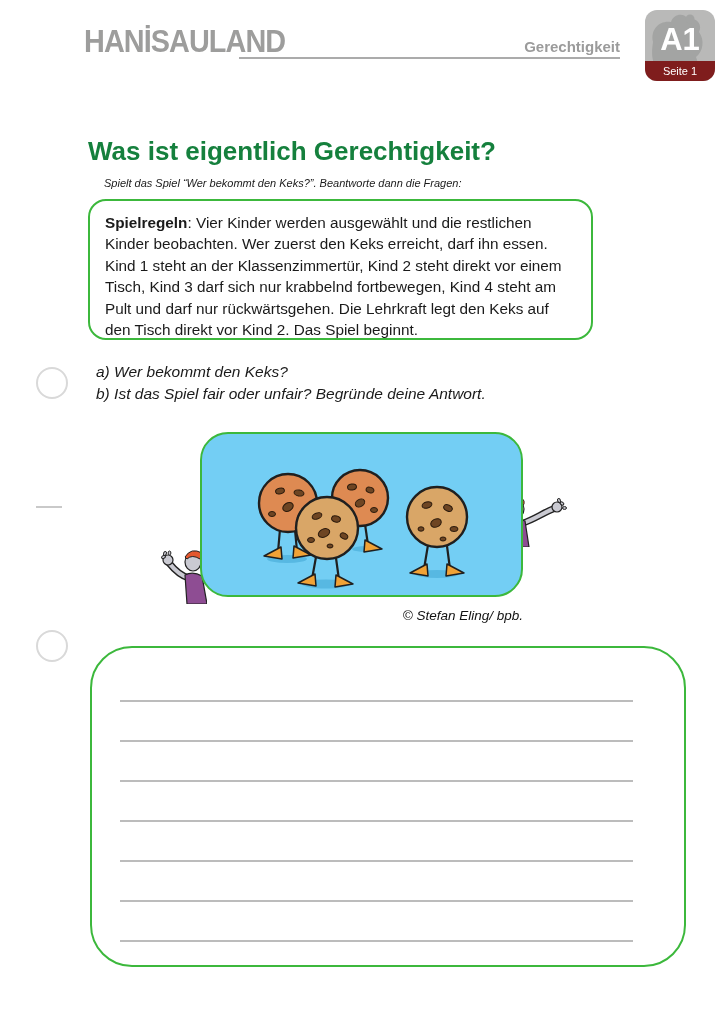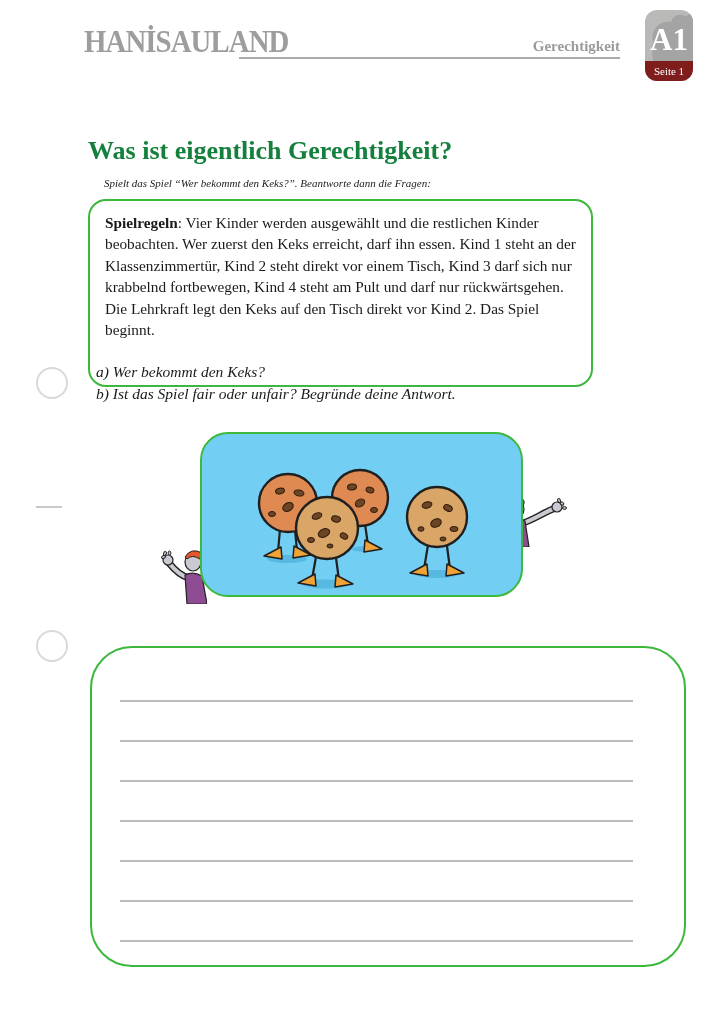--- a/index.html
+++ b/index.html
@@ -1,46 +1,46 @@
 <!DOCTYPE html>
 <html><head>
 <meta charset="utf-8">
 <style>
   html,body{margin:0;padding:0;background:#fff;}
   #page{
     position:relative;width:724px;height:1024px;background:#fff;overflow:hidden;
-    font-family:Liberation Serif, serif;color:#1a1a1a;
+    font-family:Liberation Sans, sans-serif;color:#1a1a1a;
   }
   
   .logo{
     position:absolute;left:84px;top:24px;font-size:31px;font-weight:bold;
     color:#9d9d9c;letter-spacing:-1px;transform:scaleX(.93);transform-origin:left top;
     white-space:nowrap;
   }
   .header-rule{position:absolute;left:239px;top:57px;width:381px;border-top:2px solid #ababab;}
   .topic{position:absolute;left:420px;top:38px;width:200px;text-align:right;
     font-size:15px;font-weight:bold;color:#9b9b9b;}
-  .badge{position:absolute;left:645px;top:10px;width:48px;height:71px;background:#b9b9b8;
+  .badge{position:absolute;left:645px;top:10px;width:70px;height:71px;background:#b9b9b8;
     border-radius:12px;overflow:hidden;}
   .badge svg{position:absolute;left:0;top:0;}
   .badge-code{position:absolute;left:0;right:0;top:12px;text-align:center;
     font-size:31px;font-weight:bold;color:#fff;}
   .badge-strip{position:absolute;left:0;right:0;bottom:0;height:20px;background:#7f1d1d;
     text-align:center;font-size:11px;line-height:20px;color:#fff;}
   
   .punch{position:absolute;left:36px;width:28px;height:28px;border:2px solid #d9d9d9;border-radius:50%;}
   .punch.p1{top:367px;} .punch.p2{top:630px;}
   .fold-mark{position:absolute;left:36px;top:506px;width:26px;border-top:2px solid #c9c9c9;}
   
   .title{position:absolute;left:88px;top:88px;font-size:26px;font-weight:bold;color:#15803d;margin-top:48px;}
   .subtitle{position:absolute;left:88px;top:126px;font-size:19px;color:#f07d26;}
   .subtitle b{font-weight:bold;}
   .instruction{position:absolute;left:88px;top:177px;font-size:11px;font-style:italic;margin-left:16px;}
   
-  .rules-box{position:absolute;left:88px;top:199px;width:505px;height:188px;box-sizing:border-box;
+  .rules-box{position:absolute;left:88px;top:199px;width:505px;height:141px;box-sizing:border-box;
     border:2px solid #3cb83c;border-radius:18px;padding:11px 15px 0 15px;overflow:hidden;}
   .rules-box p{margin:0;font-size:15.3px;line-height:21.4px;}
   .rules-box b{font-weight:bold;}
   
   .questions{position:absolute;left:96px;top:361px;font-size:15.5px;font-style:italic;line-height:21.5px;}
   
   .kid{position:absolute;z-index:1;}
   .kid-left{left:161px;top:546px;}
   .kid-right{left:503px;top:495px;}
   .pic-box{position:absolute;left:200px;top:432px;z-index:2;}
@@ -160,20 +160,21 @@
       <circle cx="237" cy="85" r="30" fill="#d9a667" stroke="#1f1f1f" stroke-width="2.4"></circle>
       <ellipse cx="227" cy="73" rx="5" ry="3" fill="#6e4523" stroke="#2b1a0c" transform="rotate(-15 227 73)"></ellipse>
       <ellipse cx="248" cy="76" rx="4.5" ry="3" fill="#6e4523" stroke="#2b1a0c" transform="rotate(25 248 76)"></ellipse>
       <ellipse cx="236" cy="91" rx="5.5" ry="4" fill="#6e4523" stroke="#2b1a0c" transform="rotate(-25 236 91)"></ellipse>
       <ellipse cx="254" cy="97" rx="4" ry="2.5" fill="#6e4523" stroke="#2b1a0c"></ellipse>
       <ellipse cx="221" cy="97" rx="3" ry="2.2" fill="#6e4523" stroke="#2b1a0c"></ellipse>
       <ellipse cx="243" cy="107" rx="3" ry="2" fill="#6e4523" stroke="#2b1a0c"></ellipse>
     </g>
   </svg>
 
+  <div class="caption">© Stefan Eling/ bpb.</div>
 
   <div class="answer-box">
     <div>
         <div class="answer-line" style="top: 52px;"></div>
         <div class="answer-line" style="top: 92px;"></div>
         <div class="answer-line" style="top: 132px;"></div>
         <div class="answer-line" style="top: 172px;"></div>
         <div class="answer-line" style="top: 212px;"></div>
         <div class="answer-line" style="top: 252px;"></div>
         <div class="answer-line" style="top: 292px;"></div>

